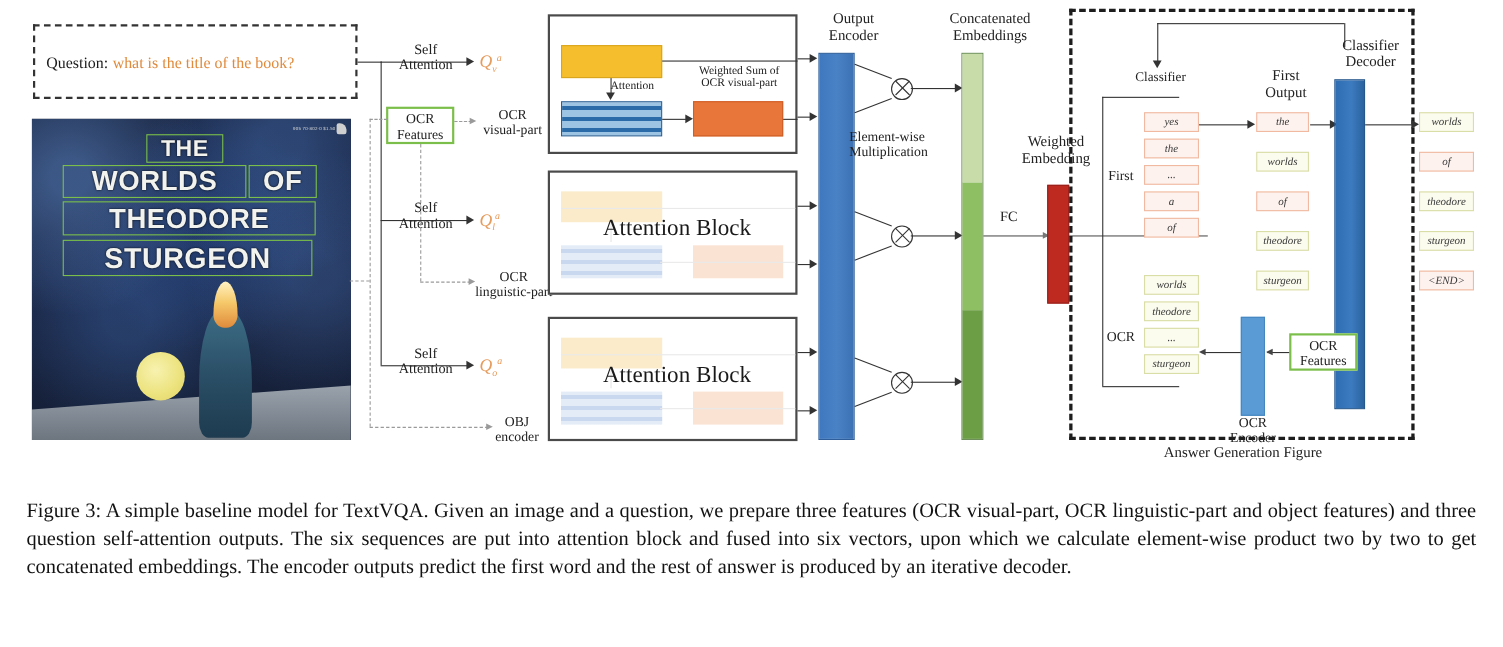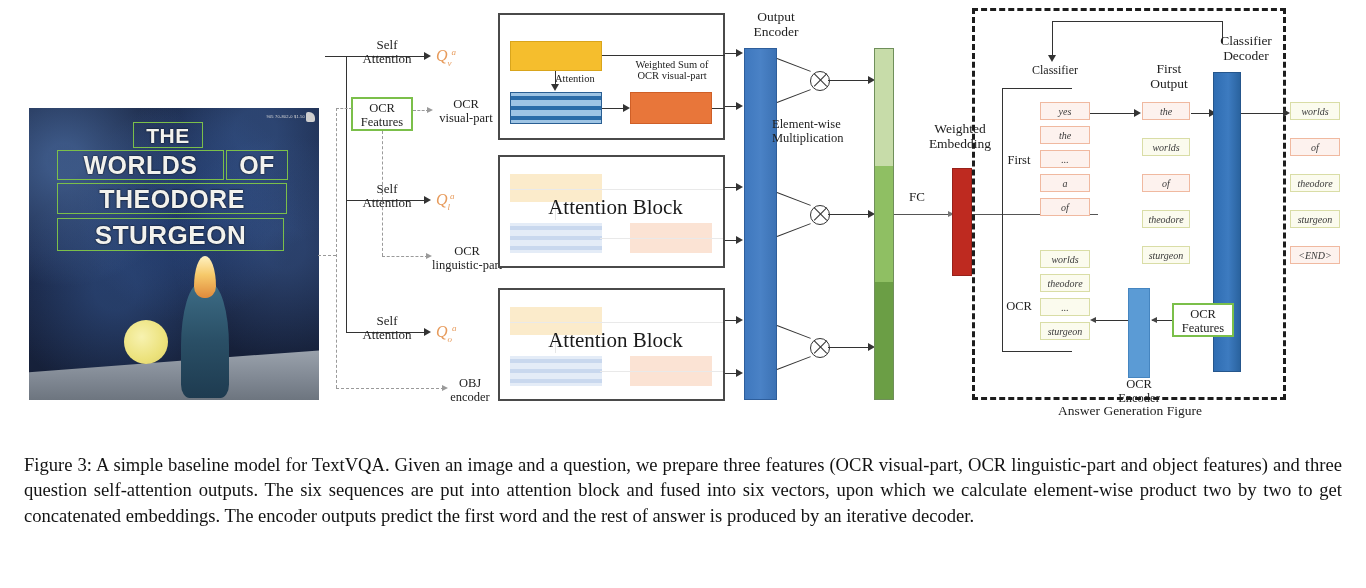--- a/index.html
+++ b/index.html
@@ -85,20 +85,26 @@
 
   
   #caption{position:absolute;left:24px;top:452px;width:1318px;font-size:18.6px;line-height:1.36;
      text-align:justify;color:#131313;font-family:"Liberation Serif",serif;}
 </style>
 </head>
 <body>
 
 <div id="fig">
 
+  <div class="abs qbox" style="left:30px;top:22px;width:295px;height:68px;">
+    <div style="position:absolute;left:10px;top:25px;white-space:nowrap;">
+      <span class="qlabel">Question:</span>
+      <span class="qtext">what is the title of the book?</span>
+    </div>
+  </div>
 
   <div class="abs cover" style="left:29px;top:108px;width:290px;height:292px;">
     <div class="sky"></div>
     <div class="ground"></div>
     <div class="moon" style="left:95px;top:212px;width:44px;height:44px;"></div>
     <div class="fig" style="left:152px;top:175px;width:48px;height:115px;"></div>
     <div class="flame" style="left:165px;top:148px;width:22px;height:42px;"></div>
     <div class="barcode" style="right:14px;top:6px;">905 70-802-0 $1.50</div>
     <div style="position:absolute;right:4px;top:4px;width:9px;height:10px;background:#cfcfcf;border-radius:2px 6px 2px 2px;"></div>
 
@@ -241,20 +247,22 @@
   <div class="lbl" style="left:772px;top:118px;width:92px;font-size:12.5px;text-align:left;">Element-wise
 Multiplication</div>
 
   <div class="hl" style="left:828px;top:80px;width:44px;"></div>
     <div class="ar-r" style="left:868px;top:75.5px;"></div>
   <div class="hl" style="left:828px;top:214px;width:44px;"></div>
     <div class="ar-r" style="left:868px;top:209.5px;"></div>
   <div class="hl" style="left:828px;top:347px;width:44px;"></div>
     <div class="ar-r" style="left:868px;top:342.5px;"></div>
 
+  <div class="lbl" style="left:840px;top:10px;width:120px;font-size:13.5px;">Concatenated
+Embeddings</div>
   <div class="abs concat" style="left:874px;top:48px;width:20px;height:352px;">
     <div class="abs" style="left:0;top:0;width:100%;height:33.4%;background:#C7DCA9;"></div>
     <div class="abs" style="left:0;top:33.4%;width:100%;height:33.3%;background:#8FBF63;"></div>
     <div class="abs" style="left:0;top:66.7%;width:100%;height:33.3%;background:#6B9E45;"></div>
   </div>
 
   <div class="hl-thin" style="left:894px;top:214px;width:60px;"></div>
   <div class="ar-r-s" style="left:948px;top:210.5px;"></div>
   <div class="lbl" style="left:900px;top:190px;width:34px;font-size:13px;">FC</div>
 

